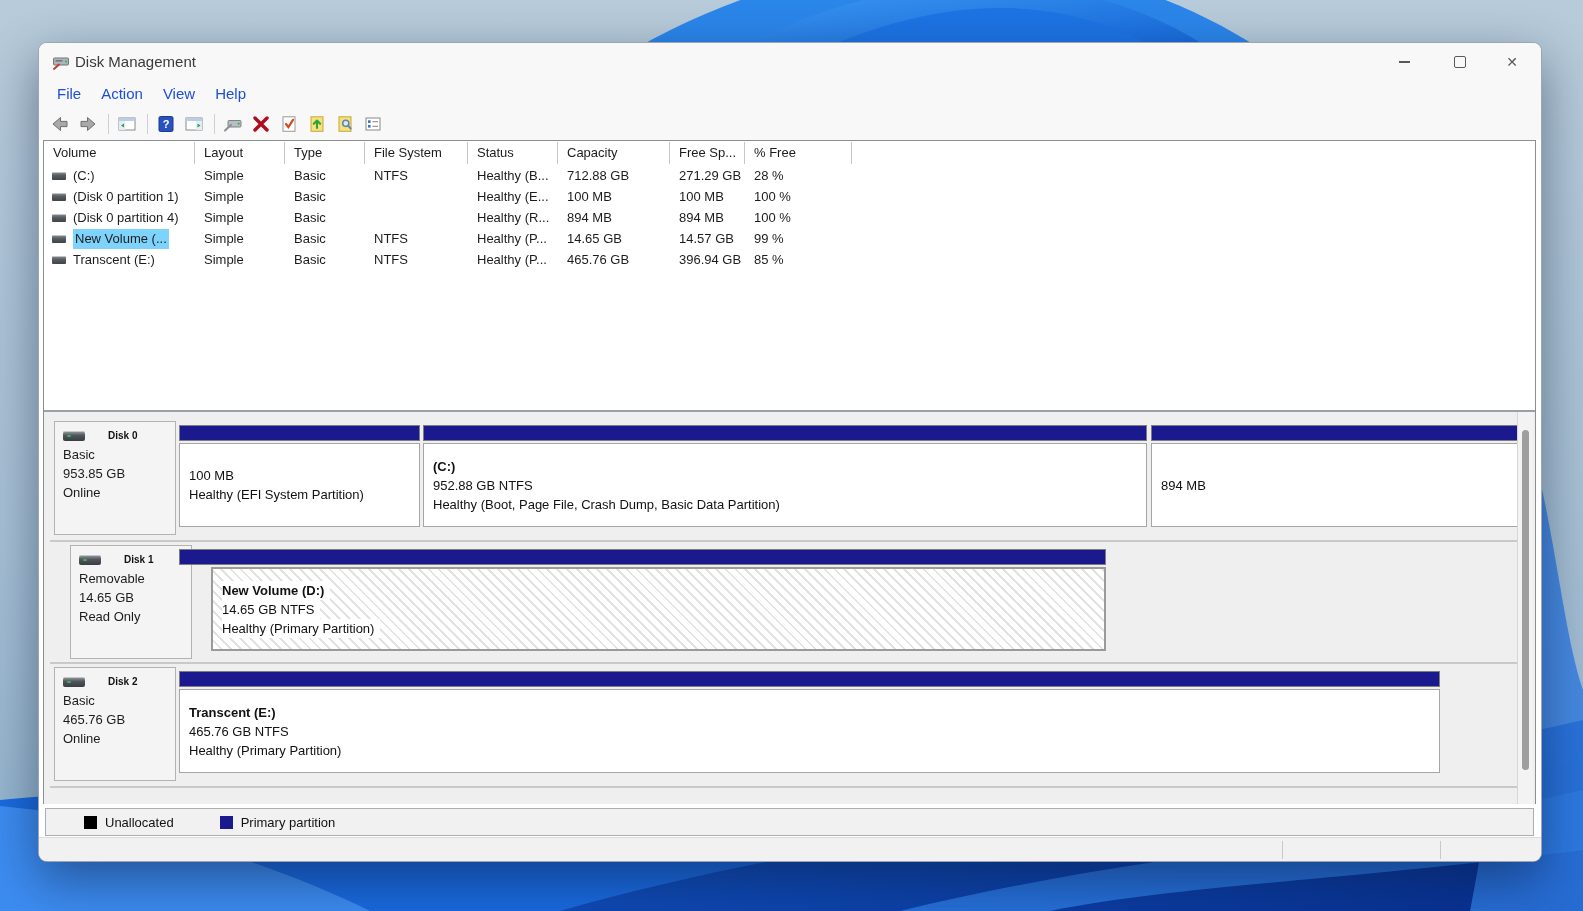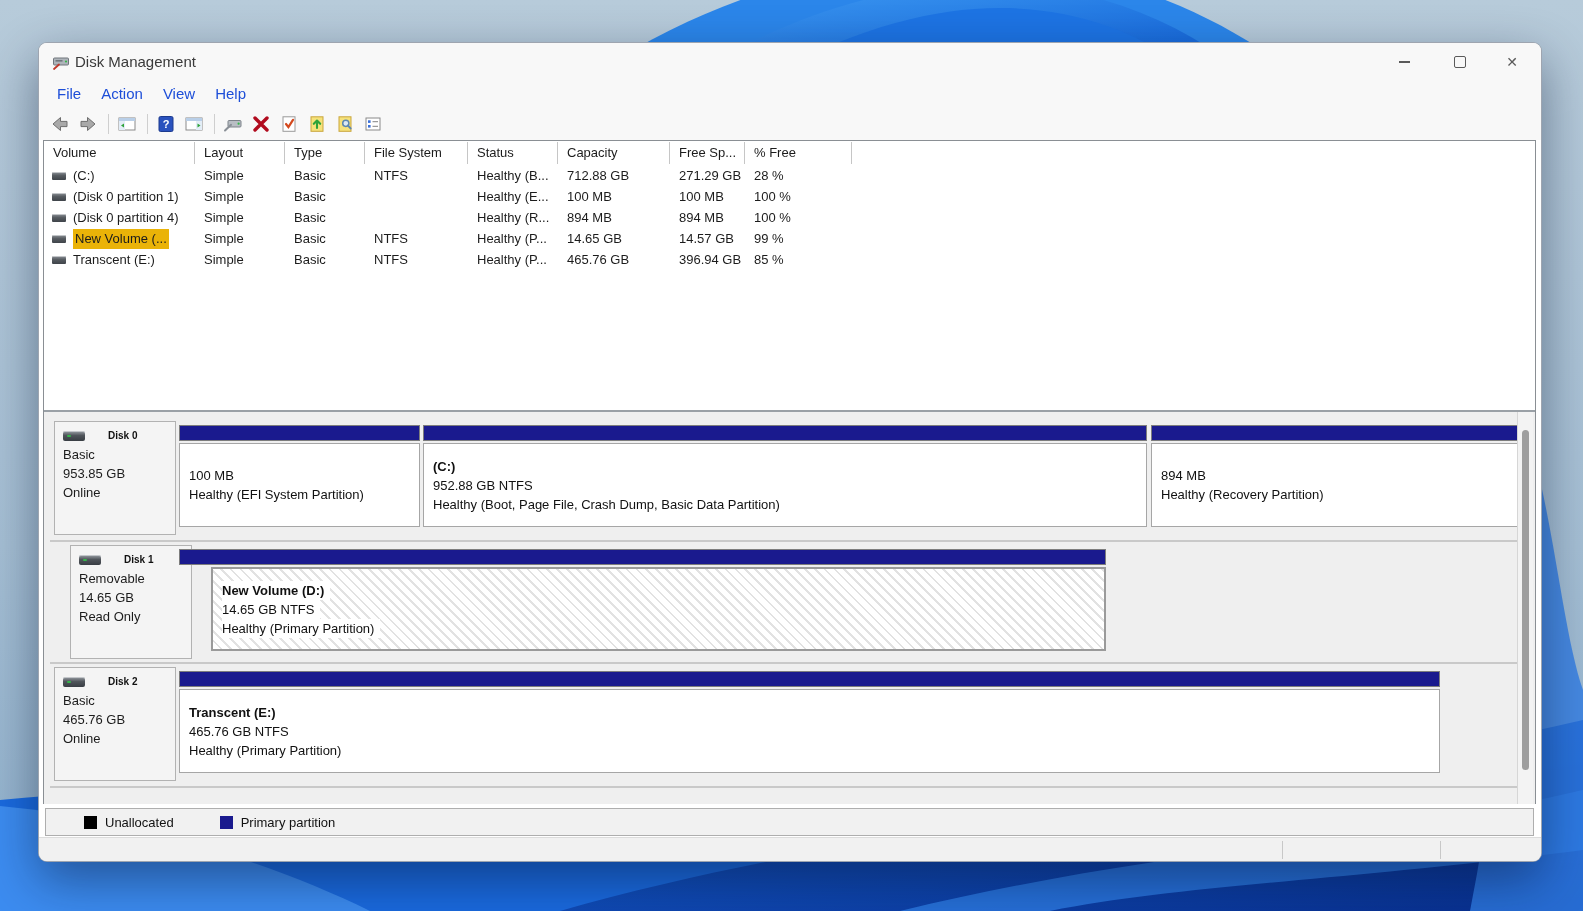--- a/index.html
+++ b/index.html
@@ -29,21 +29,21 @@
   .listpane{position:absolute;left:5px;top:98px;width:1491px;height:268px;background:#fff;}
   .vgrid{display:grid;grid-template-columns:151px 90px 80px 103px 90px 112px 75px 107px 1fr;}
   .vheader{height:24px;line-height:24px;font-size:13px;color:#1c1c1c;}
   .vheader .hc{border-right:1px solid #c6c6c6;padding-left:9px;box-sizing:border-box;height:22px;line-height:22px;margin-top:1px;}
   .vheader .hc:last-child{border-right:none;border-left:0;}
   .vrow{height:20px;line-height:20px;font-size:13px;color:#1c1c1c;margin-top:1px;}
   .vrow .vc{padding-left:9px;white-space:nowrap;overflow:hidden;}
   .vc.volname{padding-left:5px;display:flex;align-items:center;}
   .volicon{display:inline-block;width:14px;height:8px;margin:0 7px 0 3px;border-radius:1px;
     background:linear-gradient(#8d9298,#565b60 45%,#3f444a);box-shadow:inset 0 1px 0 rgba(255,255,255,.5);}
-  .hl{background:#eab308;padding:0 2px;}
+  .hl{background:#7dd3fc;padding:0 2px;}
   
   .splitline{position:absolute;left:5px;top:367px;width:1491px;height:2px;background:#9aa0a6;}
   .graphpane{position:absolute;left:5px;top:369px;width:1491px;height:392px;background:#efefef;}
   .diskrow-sep{position:absolute;left:6px;width:1478px;height:2px;background:#c9c9c9;}
   .disklabel{position:absolute;width:122px;height:114px;background:#f4f4f4;border:1px solid #b2b2b2;box-sizing:border-box;padding:8px 0 0 8px;}
   .disklabel .dname{font-size:10px;font-weight:bold;color:#111;display:flex;align-items:center;gap:23px;margin-bottom:4px;}
   .diskicon{display:inline-block;width:22px;height:10px;border-radius:2px;
     background:linear-gradient(#9aa0a6,#50555b 45%,#383d43);box-shadow:inset 0 1px 0 rgba(255,255,255,.45);position:relative;}
   .diskicon:after{content:"";position:absolute;left:4px;top:4px;width:4px;height:2.4px;background:#35b54a;border-radius:1px;}
   .disklabel .dline{font-size:13px;color:#1c1c1c;line-height:19px;}
@@ -319,21 +319,20 @@
         <div class="pbody">
           <div class="pline pname">(C:)</div>
           <div class="pline">952.88 GB NTFS</div>
           <div class="pline">Healthy (Boot, Page File, Crash Dump, Basic Data Partition)</div>
         </div>
       </div>
       <div class="part" style="left:1107px;top:13px;width:373px;">
         <div class="pbar" style="background: rgb(26, 26, 142);"></div>
         <div class="pbody">
           <div class="pline">894 MB</div>
-          <div class="pline">Healthy (Recovery Partition)</div>
         </div>
       </div>
       <div class="diskrow-sep" style="top:128px;"></div>
 
       <div class="disklabel" style="left:10px;top:133px;margin-left:16px;">
         <div class="dname">
             <span class="diskicon"></span>
             <span>Disk 1</span>
           </div>
         <div class="dline">Removable</div>

